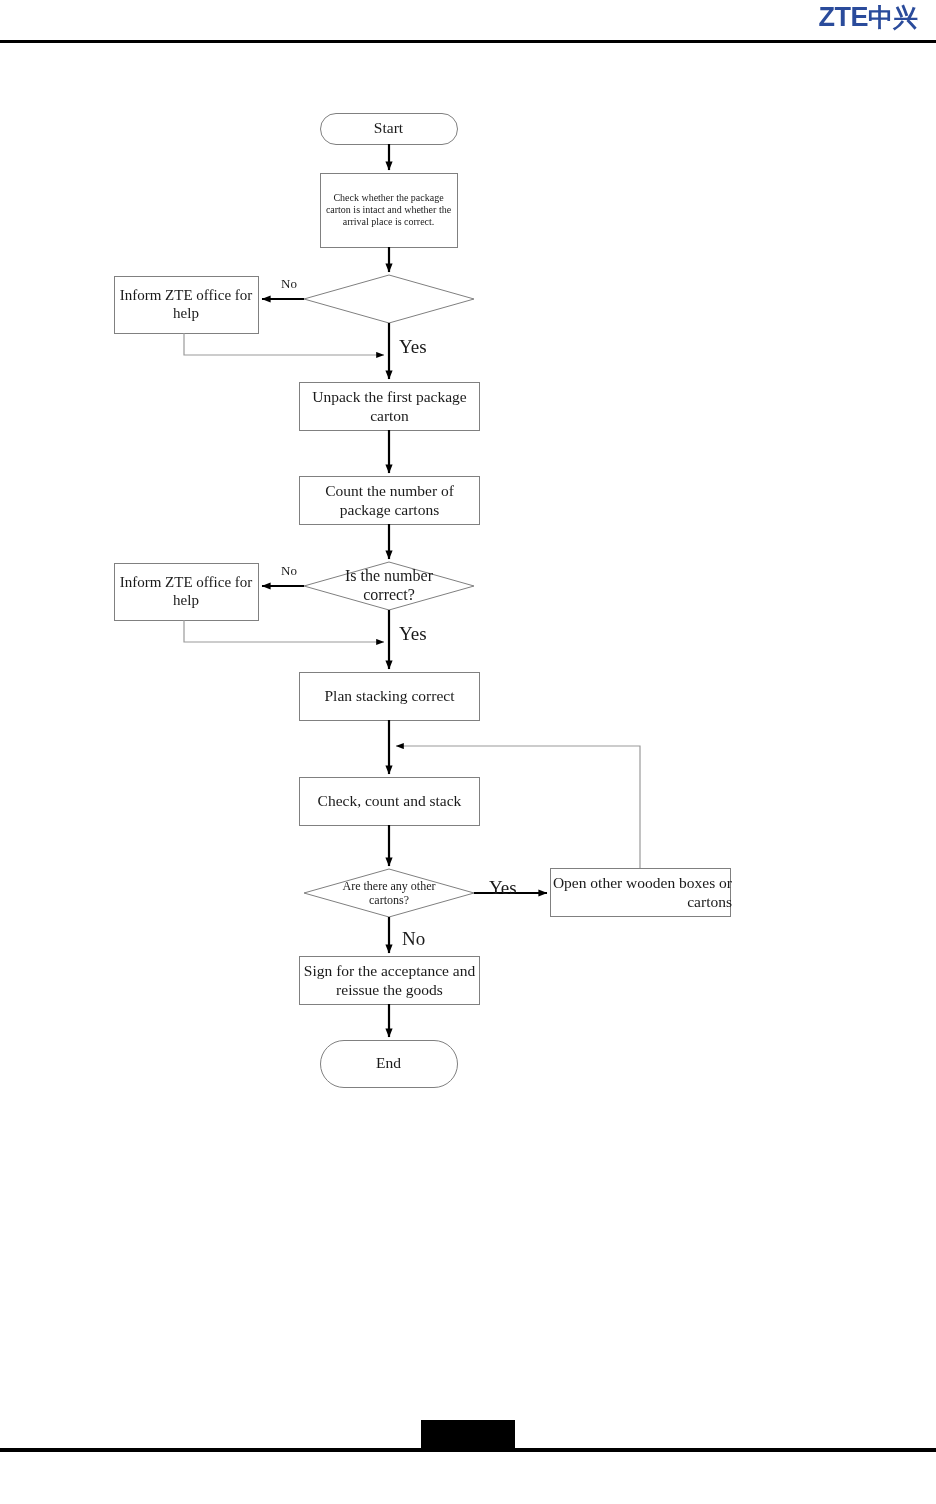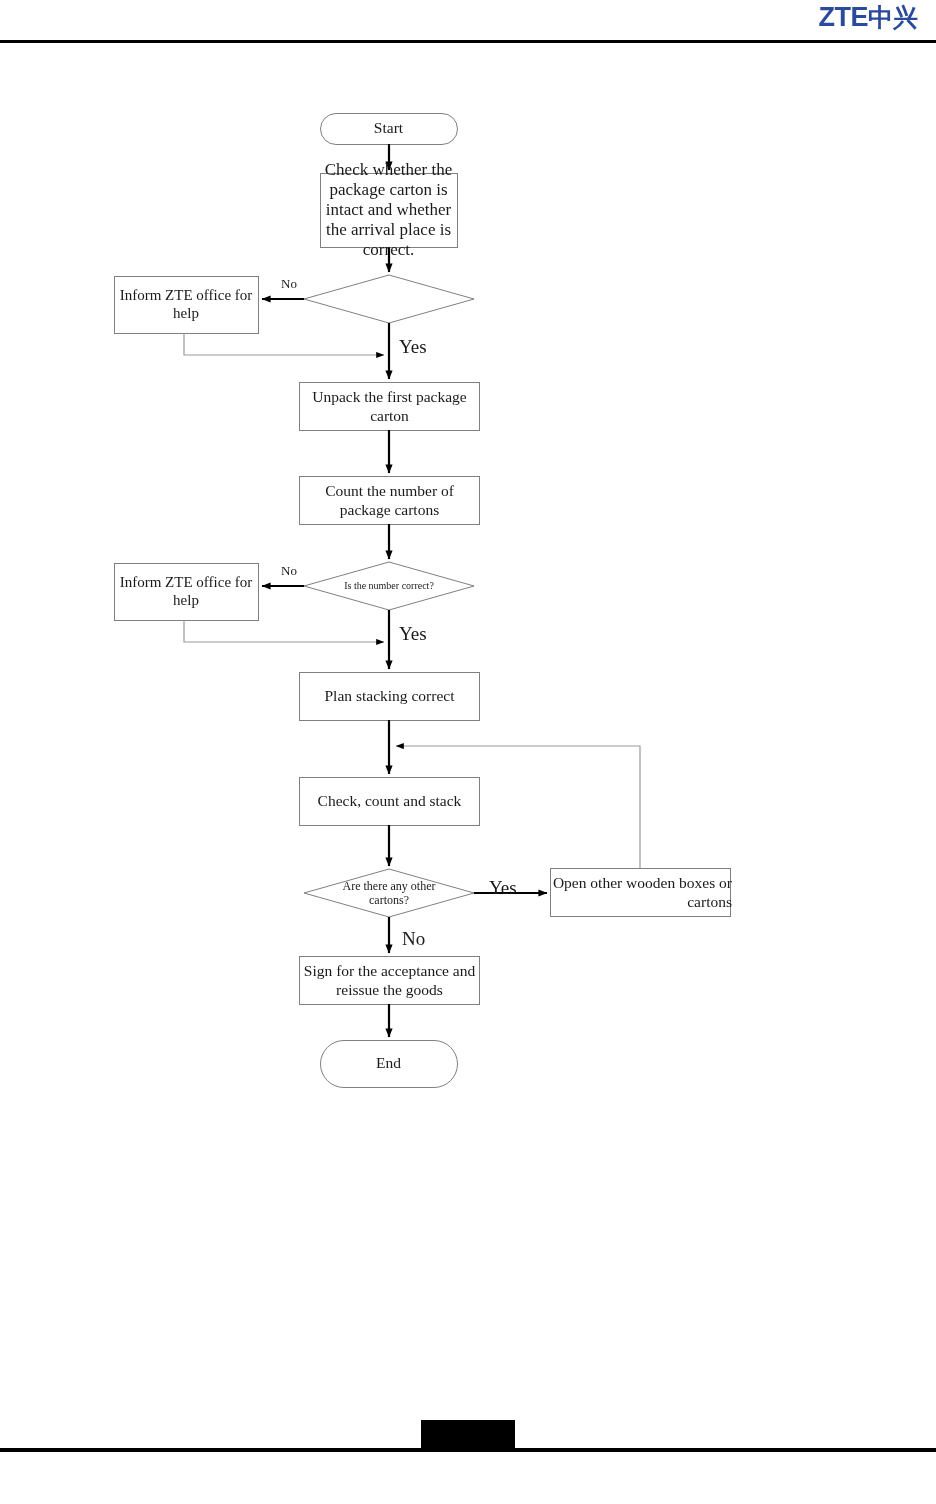--- a/index.html
+++ b/index.html
@@ -191,30 +191,30 @@
         <path d="M184,333 L184,355 L384,355" stroke-linejoin="miter" marker-end="url(#arrowBlackSm)"></path>
 
         <path d="M184,620 L184,642 L384,642" stroke-linejoin="miter" marker-end="url(#arrowBlackSm)"></path>
 
         <path d="M640,868 L640,746 L396,746" stroke-linejoin="miter" marker-end="url(#arrowBlackSm)"></path>
       </g>
     </svg>
 
     <div class="node-label" style="left:320px; top:113px; width:137px; height:31px;text-align:right;">Start</div>
 
-    <div class="node-label wrap" style="left:320px; top:173px; width:137px; height:74px; font-size:17px;">Check whether the package carton is intact and whether the arrival place is correct.</div>
+    <div class="node-label wrap" style="left:320px; top:173px; width:137px; height:74px; font-size:10px;">Check whether the package carton is intact and whether the arrival place is correct.</div>
 
 
     <div class="node-label wrap" style="left:110px; top:277px; width:152px; height:56px; font-size:15px;">Inform ZTE office for help</div>
 
     <div class="node-label wrap" style="left:300px; top:383px; width:179px; height:47px;">Unpack the first package carton</div>
 
     <div class="node-label wrap" style="left:300px; top:477px; width:179px; height:47px;">Count the number of package cartons</div>
 
-    <div class="node-label wrap" style="left:322px; top:564px; width:134px; height:44px; font-size:10px;text-align:center;">Is the number correct?</div>
+    <div class="node-label wrap" style="left:322px; top:564px; width:134px; height:44px; font-size:16px;text-align:center;">Is the number correct?</div>
 
     <div class="node-label wrap" style="left:110px; top:564px; width:152px; height:56px; font-size:15px;">Inform ZTE office for help</div>
 
     <div class="node-label" style="left:300px; top:673px; width:179px; height:47px;">Plan stacking correct</div>
 
     <div class="node-label" style="left:300px; top:778px; width:179px; height:47px;">Check, count and stack</div>
 
     <div class="node-label wrap" style="left:322px; top:871px; width:134px; height:44px; font-size:12px;">Are there any other cartons?</div>
 
     <div class="node-label wrap" style="left:549px; top:869px; width:183px; height:47px;text-align:right;">Open other wooden boxes or cartons</div>

